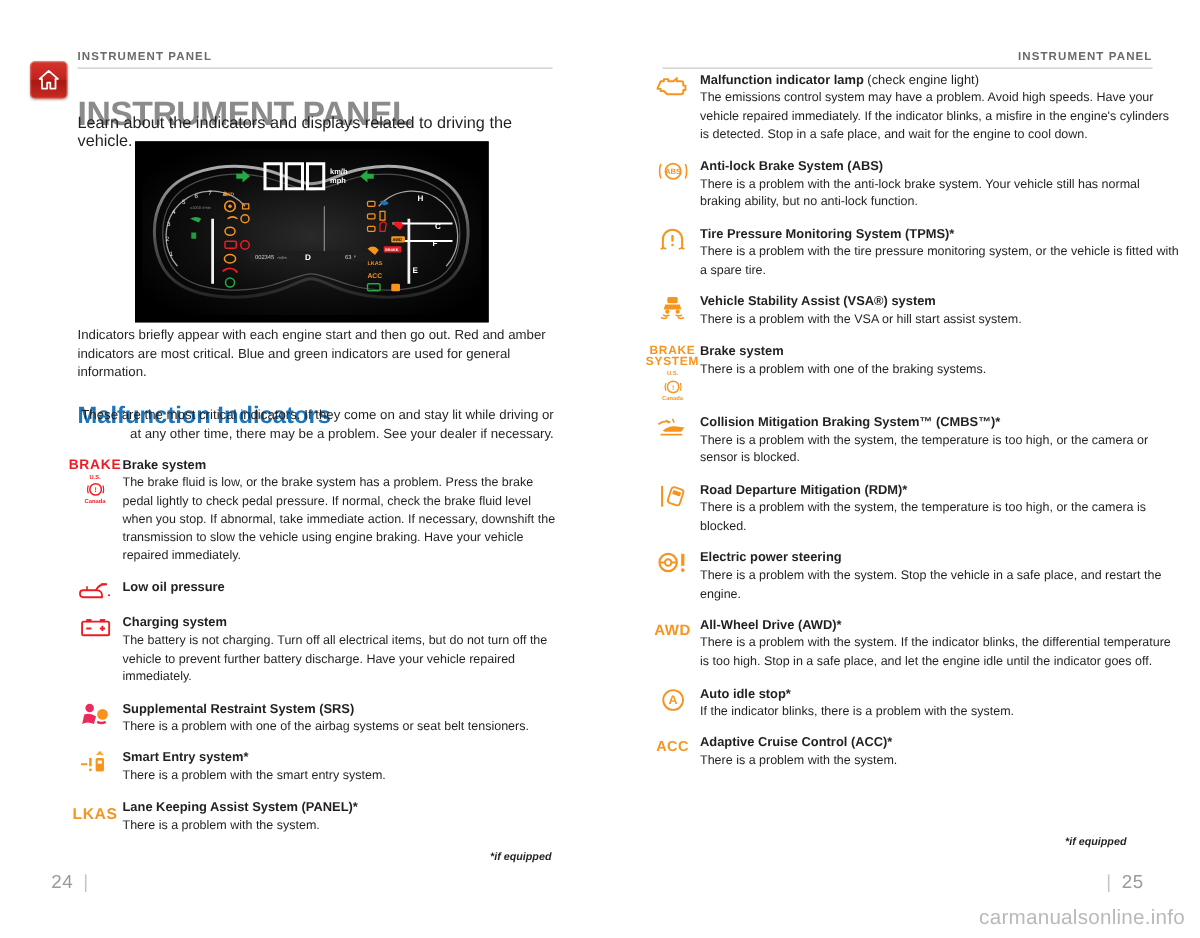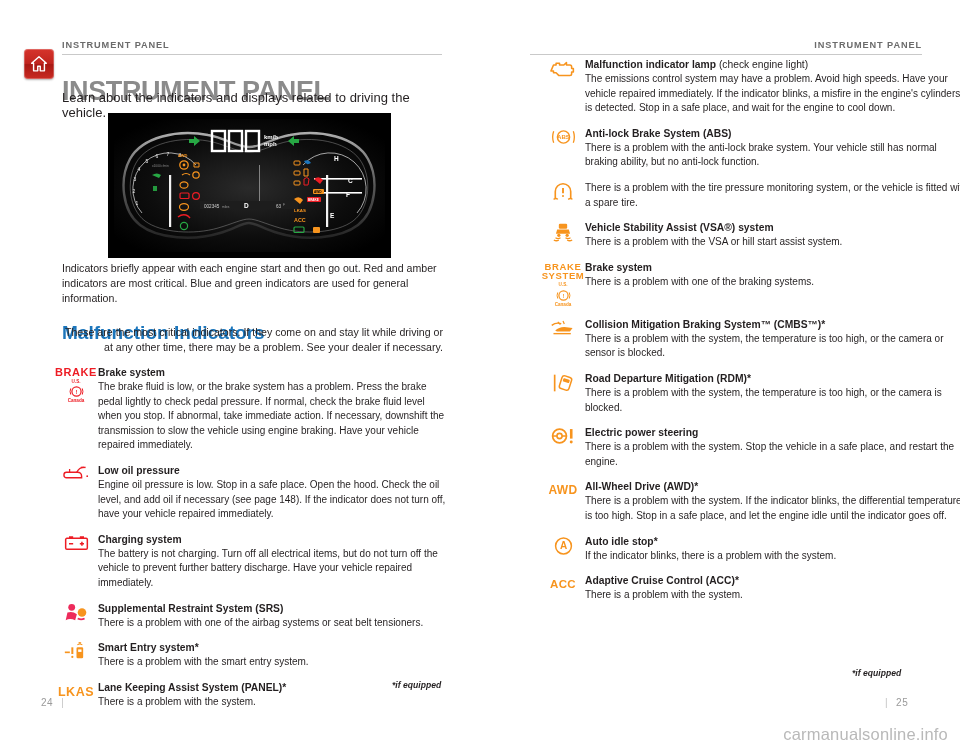--- a/index.html
+++ b/index.html
@@ -101,21 +101,21 @@
     width: 382px;
     font-size: 10.6px;
     line-height: 15px;
     color: #231f20;
     text-align: right;
   }
 
   
   .ind-list { position: absolute; width: 392px; }
   .ind-list.left  { left: 56px; top: 366px; }
-  .ind-list.right { left: 543px; top: 58px; }
+  .ind-list.right { left: 518px; top: 58px; }
 
   .ind {
     display: flex;
     align-items: flex-start;
     margin-bottom: 11px;
   }
   .ind-icon {
     width: 40px;
     min-width: 40px;
     padding-top: 1px;
@@ -160,21 +160,21 @@
     font-weight: bold;
     color: #231f20;
     white-space: nowrap;
   }
   .footnote-left  { left: 392px; top: 680px; }
   .footnote-right { left: 852px; top: 668px; }
 
   .folio {
     position: absolute;
     top: 697px;
-    font-size: 10px;
+    font-size: 15px;
     color: #9a9a9a;
     letter-spacing: 0.5px;
   }
   .folio-left  { left: 41px; }
   .folio-right { left: 877px; }
   .folio .bar { color: #c4c4c4; padding: 0 8px; }
 
   .watermark {
     position: absolute;
     right: 12px; bottom: 6px;
@@ -349,21 +349,20 @@
         <svg width="26" height="16" viewBox="0 0 32 20" aria-hidden="true">
           <path d="M4 9 h14 a5 5 0 0 1 5 5 v2 h-19 a3 3 0 0 1 -3 -3 v-1 a3 3 0 0 1 3 -3 z" fill="none" stroke="#ed1c24" stroke-width="1.8"></path>
           <path d="M17 9 q3 -6 9 -6" fill="none" stroke="#ed1c24" stroke-width="1.8"></path>
           <path d="M22 3 h6" stroke="#ed1c24" stroke-width="1.8"></path>
           <circle cx="30" cy="14" r="1.1" fill="#ed1c24"></circle>
           <path d="M8 5 v4" stroke="#ed1c24" stroke-width="1.6"></path>
         </svg>
       </div>
       <div class="ind-text">
         <div class="ind-title">Low oil pressure</div>
-        <div class="ind-desc">Engine oil pressure is low. Stop in a safe place. Open the hood. Check the oil level, and add oil if necessary (see page 148). If the indicator does not turn off, have your vehicle repaired immediately.</div>
       </div>
     </div>
 
     <div class="ind" style="margin-top:4px">
       <div class="ind-icon">
         <svg width="25" height="17" viewBox="0 0 30 20" aria-hidden="true">
           <rect x="2" y="5" width="26" height="13" rx="1.5" fill="none" stroke="#ed1c24" stroke-width="1.8"></rect>
           <rect x="6" y="2.5" width="5" height="3" fill="#ed1c24"></rect>
           <rect x="19" y="2.5" width="5" height="3" fill="#ed1c24"></rect>
           <path d="M6 11.5 h5" stroke="#ed1c24" stroke-width="1.8"></path>
@@ -452,20 +451,21 @@
     <div class="ind" style="margin-top:4px">
       <div class="ind-icon">
         <svg width="24" height="19" viewBox="0 0 28 22" aria-hidden="true">
           <path d="M5 19 v-8 a9 9 0 0 1 18 0 v8" fill="none" stroke="#f7941e" stroke-width="1.9"></path>
           <path d="M3 20.2 q3 -2 5 0 M20 20.2 q3 -2 5 0" fill="none" stroke="#f7941e" stroke-width="1.5"></path>
           <path d="M14 7 v6" stroke="#f7941e" stroke-width="2.2"></path>
           <circle cx="14" cy="16.3" r="1.2" fill="#f7941e"></circle>
         </svg>
       </div>
       <div class="ind-text">
+        <div class="ind-title">Tire Pressure Monitoring System (TPMS)*</div>
         <div class="ind-desc wide">There is a problem with the tire pressure monitoring system, or the vehicle is fitted with a spare tire.</div>
       </div>
     </div>
 
     <div class="ind" style="margin-top:4px">
       <div class="ind-icon">
         <svg width="22" height="20" viewBox="0 0 26 24" aria-hidden="true">
           <rect x="8" y="2" width="10" height="6" rx="1.5" fill="#f7941e"></rect>
           <path d="M6 9 h14 l1.5 5 h-17 z" fill="#f7941e"></path>
           <circle cx="8" cy="16" r="2" fill="#f7941e"></circle>

